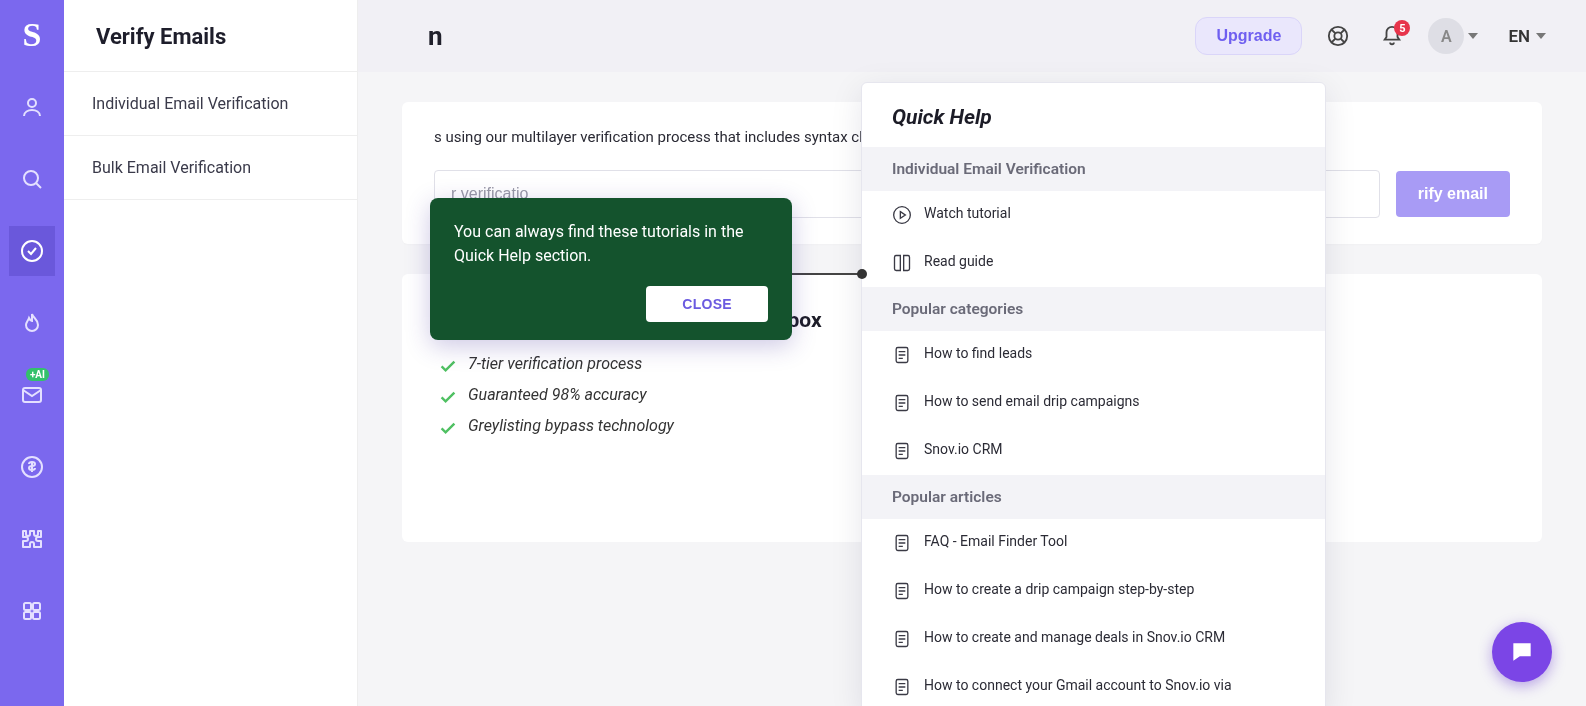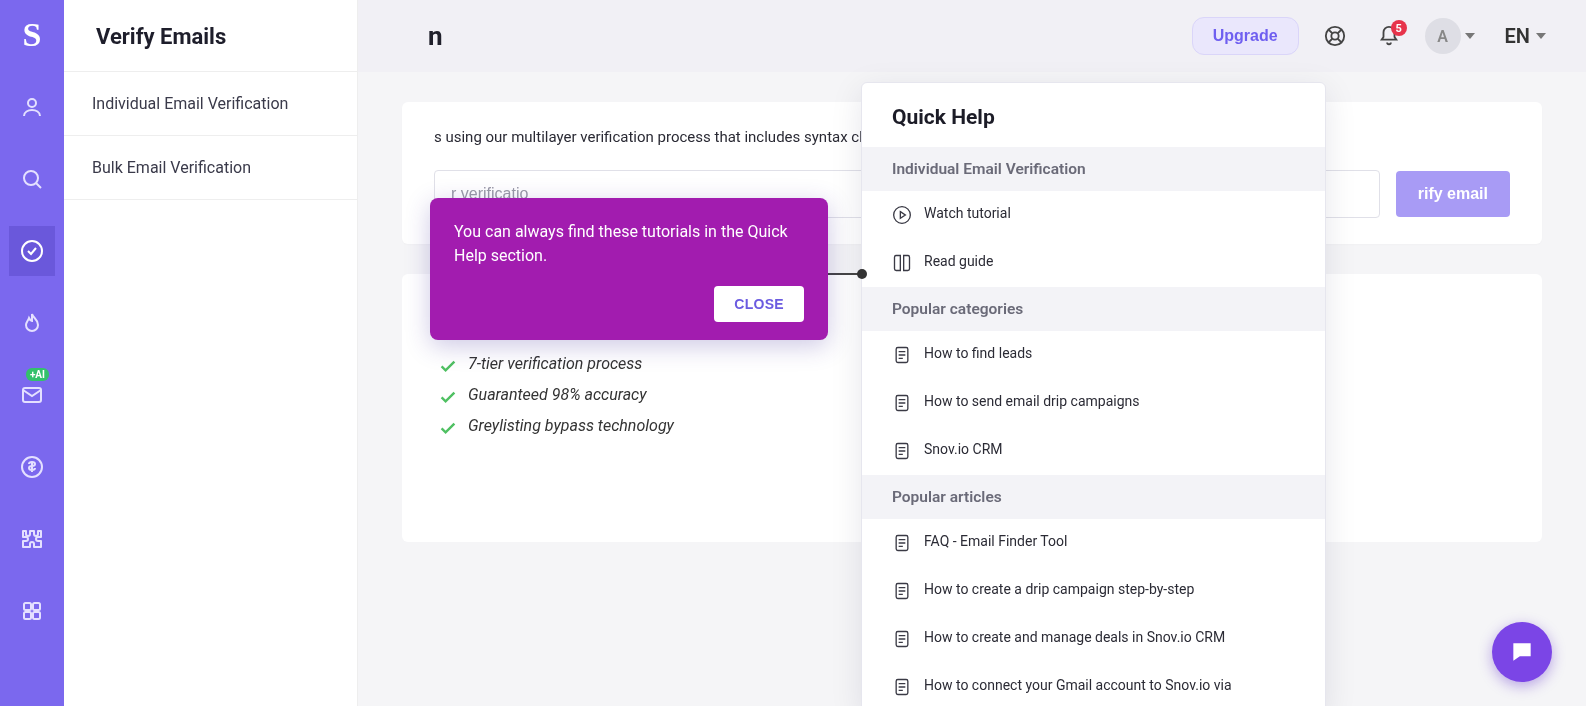--- a/index.html
+++ b/index.html
@@ -25,21 +25,21 @@
   .topbar { position:absolute; left:64px; top:0; right:0; height:72px; background:#f1f0f5; display:flex; align-items:center; padding:0 40px 0 310px; gap:18px; z-index:5; }
   .page-title-frag { font-size:26px; font-weight:700; color:#20202b; position:absolute; left:364px; }
   .spacer { flex:1; }
   .upgrade-btn { background:#eae7fc; color:#6f5ff0; border:1px solid #dad5f9; padding:9px 20px; border-radius:12px; font-weight:600; font-size:16px; cursor:pointer; }
   .tb-icon { width:36px; height:36px; display:flex; align-items:center; justify-content:center; cursor:pointer; position:relative; }
   .tb-icon svg { width:22px; height:22px; stroke:#444; fill:none; stroke-width:2; }
   .notif-badge { position:absolute; top:2px; right:0; background:#e7344b; color:#fff; font-size:11px; font-weight:700; min-width:16px; height:16px; border-radius:8px; display:flex; align-items:center; justify-content:center; padding:0 3px; }
   .avatar { width:36px; height:36px; border-radius:50%; background:#dedee5; color:#888; display:flex; align-items:center; justify-content:center; font-weight:600; font-size:16px; cursor:pointer; }
   .avatar-wrap { display:flex; align-items:center; gap:4px; cursor:pointer; }
   .caret { width:0;height:0;border-left:5px solid transparent;border-right:5px solid transparent;border-top:6px solid #777; }
-  .lang { display:flex; align-items:center; gap:6px; font-size:20px; font-weight:600; color:#333; cursor:pointer; margin-left:12px; }
+  .lang { display:flex; align-items:center; gap:6px; font-size:17px; font-weight:600; color:#333; cursor:pointer; margin-left:12px; }
 
   
   .main { position:absolute; left:358px; top:72px; right:0; bottom:0; padding:30px 44px; z-index:3; }
   .card { background:#fff; border-radius:6px; padding:26px 32px; box-shadow:0 1px 2px rgba(0,0,0,.02); }
   .desc { font-size:15px; color:#2a2a34; margin-bottom:24px; }
   .input-row { display:flex; gap:16px; align-items:center; }
   .email-input { flex:1; border:1px solid #e0e0e8; border-radius:4px; padding:14px 16px; font-size:16px; color:#555; }
   .email-input::placeholder { color:#9a9aa7; }
   .verify-btn { background:#a89bf5; color:#fff; border:none; padding:14px 22px; border-radius:4px; font-weight:600; font-size:16px; cursor:pointer; }
 
@@ -50,30 +50,30 @@
   .check { width:16px; height:12px; }
   .check svg { stroke:#4fc062; stroke-width:3; fill:none; }
   .promo-img { width:400px; height:200px; position:relative; }
   .blur-avatar { width:90px; height:90px; border-radius:50%; background:radial-gradient(circle at 40% 40%, #caa, #987 60%, #654); filter:blur(8px); position:absolute; left:40px; top:46px; }
   .blur-dot { position:absolute; width:28px; height:28px; border-radius:50%; background:#3bc57a; filter:blur(3px); left:110px; top:112px; }
   .ghost-card { position:absolute; width:190px; height:44px; background:#eceaf5; border-radius:8px; }
   .gc1 { right:150px; top:18px; }
   .gc2 { right:150px; top:156px; }
 
   
-  .tooltip { position:absolute; left:430px; top:198px; width:398px; background:#a21caf; color:#fff; border-radius:8px; padding:22px 24px 18px; z-index:30; box-shadow:0 6px 24px rgba(60,40,150,.25); }
+  .tooltip { position:absolute; left:430px; top:198px; width:362px; background:#14532d; color:#fff; border-radius:8px; padding:22px 24px 18px; z-index:30; box-shadow:0 6px 24px rgba(60,40,150,.25); }
   .tooltip p { font-size:16px; line-height:1.5; }
-  .tooltip .close-btn { margin-top:18px; float:right; background:#fff; color:#6b5be0; border:none; padding:10px 20px; border-radius:4px; font-weight:700; font-size:14px; cursor:pointer; letter-spacing:.3px;text-align:center; }
+  .tooltip .close-btn { margin-top:18px; float:right; background:#fff; color:#6b5be0; border:none; padding:10px 36px; border-radius:4px; font-weight:700; font-size:14px; cursor:pointer; letter-spacing:.3px;text-align:center; }
   .tooltip::after { content:""; clear:both; display:block; }
   .connector { position:absolute; left:788px; top:273px; width:74px; height:2px; background:#444; z-index:29; }
   .connector::after { content:""; position:absolute; right:-5px; top:-4px; width:10px; height:10px; border-radius:50%; background:#333; }
 
   
   .qhelp { position:absolute; right:260px; top:82px; width:465px; background:#fff; border:1px solid #e6e6ee; border-radius:6px; z-index:20; box-shadow:0 8px 32px rgba(20,10,60,.10); max-height:640px; overflow:hidden; }
-  .qhelp h3 { font-size:21px; font-weight:700; padding:22px 30px 18px; color:#1c1c27; }
+  .qhelp h3 { font-size:21px; font-weight:700; padding:22px 30px 18px; color:#1c1c27;font-style:italic; }
   .qh-section { background:#f3f3f7; color:#6a6a78; font-size:15.5px; font-weight:600; padding:13px 30px; }
   .qh-item { display:flex; align-items:flex-start; gap:12px; padding:14px 30px; font-size:14px; color:#2b2b35; cursor:pointer; }
   .qh-item svg { width:20px; height:20px; stroke:#3a3a45; fill:none; stroke-width:1.6; flex-shrink:0; }
 
   
   .chat-fab { position:absolute; right:34px; bottom:24px; width:60px; height:60px; border-radius:50%; background:#7b45e6; display:flex; align-items:center; justify-content:center; cursor:pointer; z-index:40; box-shadow:0 4px 14px rgba(90,40,200,.4); }
   .chat-fab svg { width:26px; height:26px; fill:#fff; }
 </style>
 </head>
 <body>

